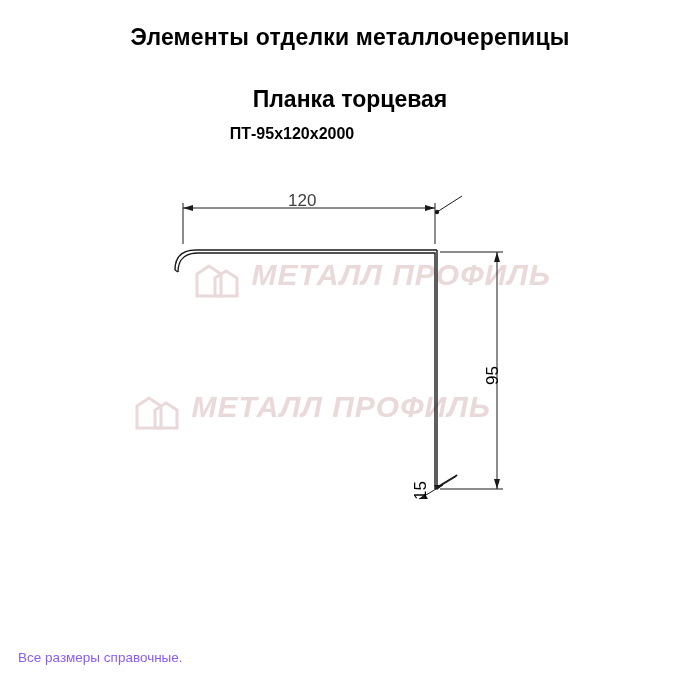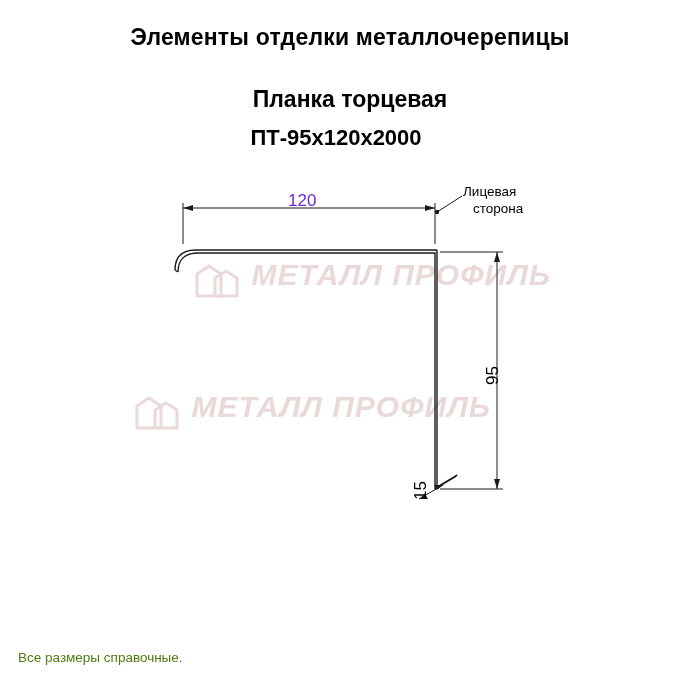--- a/index.html
+++ b/index.html
@@ -38,23 +38,22 @@
     text-align: center;
     font-size: 23px;
     font-weight: bold;
   }
   .code {
     position: absolute;
     top: 125px;
     left: 0;
     width: 584px;
     text-align: center;
-    font-size: 22px;
+    font-size: 16px;
     font-weight: bold;
-    padding-left: 44px;
   }
   .drawing {
     position: absolute;
     top: 0;
     left: 0;
     width: 700px;
     height: 700px;
   }
   .watermark {
     position: absolute;
@@ -76,28 +75,28 @@
     height: 34px;
     position: relative;
     display: inline-block;
     vertical-align: middle;
     margin-right: 8px;
   }
   .footnote {
     position: absolute;
     left: 18px;
     font-size: 13.5px;
-    color: #4d7c0f;
+    color: #8b5cf6;
   }
   .footnote-1 { top: 650px; }
   .footnote-2 { top: 670px; }
   .dim-label {
     position: absolute;
     font-size: 17px;
-    color: #6d28d9;
+    color: #404040;
   }
   .dim-label-vert {
     position: absolute;
     font-size: 17px;
     color: #000;
     transform: rotate(-90deg);
     transform-origin: left top;
     white-space: nowrap;
   }
   .callout {
@@ -173,20 +172,16 @@
 
       <line x1="437" y1="212" x2="462" y2="196"></line>
       <circle cx="437" cy="212" r="2.2" fill="#1a1a1a" stroke="none"></circle>
     </g>
   </svg>
 
   <div class="dim-label" style="left:288px; top:191px;">120</div>
   <div class="dim-label-vert" style="left:483px; top:385px;">95</div>
   <div class="dim-label-vert" style="left:411px; top:500px;">15</div>
 
-  <div class="callout" style="left:463px; top:184px;">
-    <div>Лицевая</div>
-    <div style="margin-left:10px;">сторона</div>
-  </div>
 
   <div class="footnote footnote-1">Все размеры справочные.</div>
 
 </div>
 
 </body></html>

